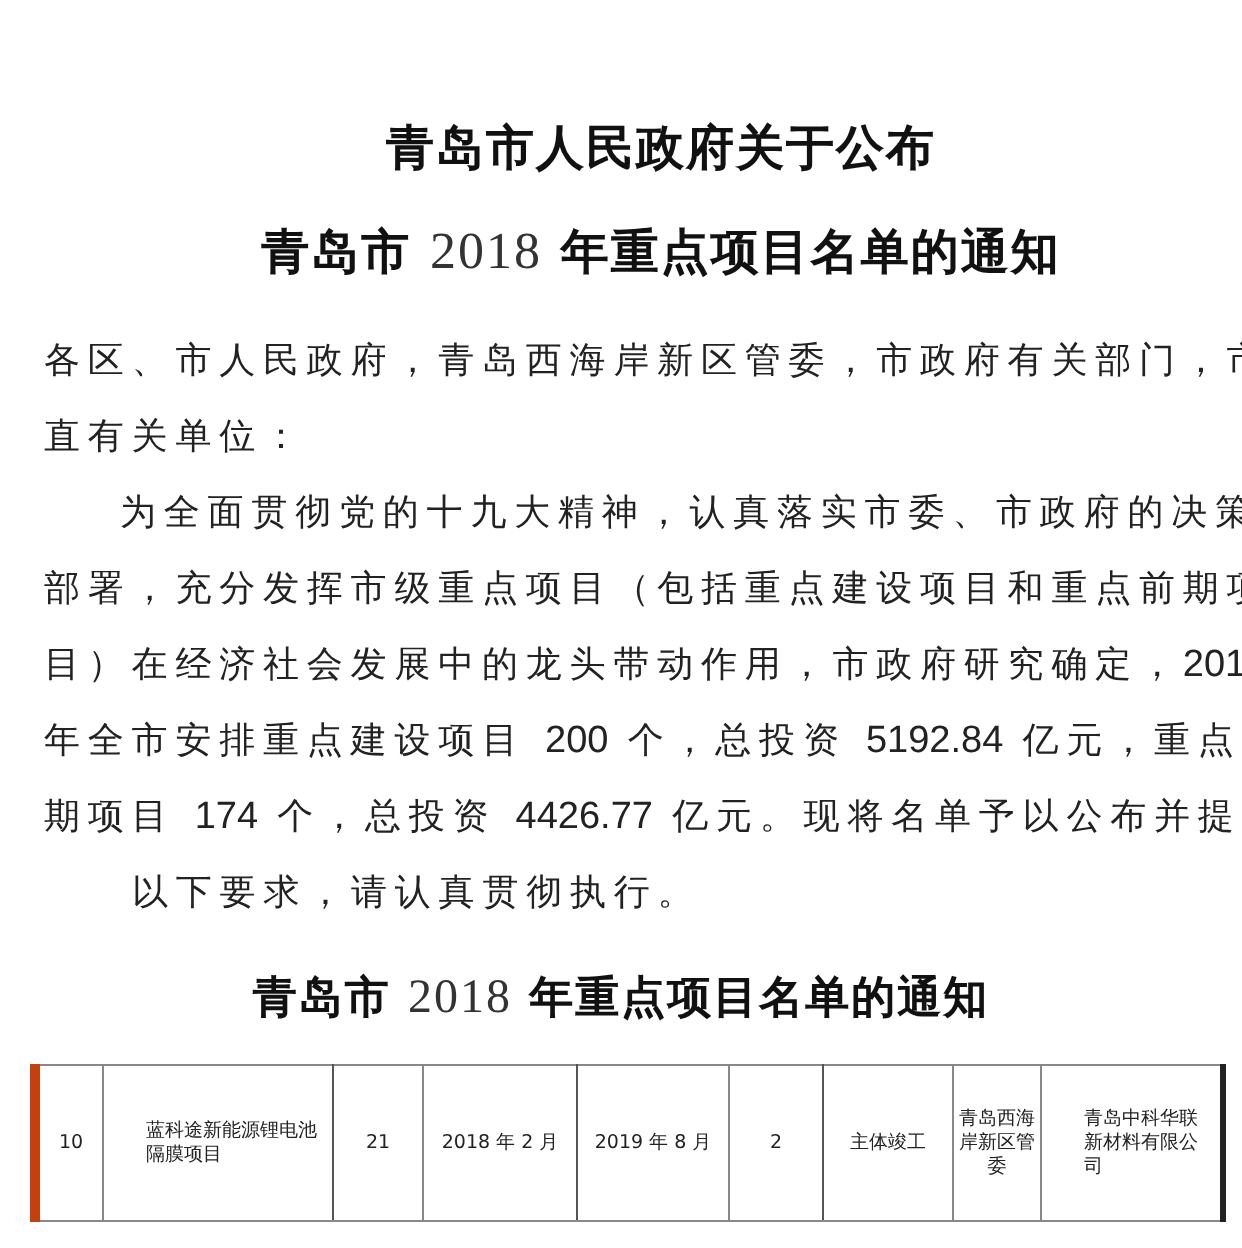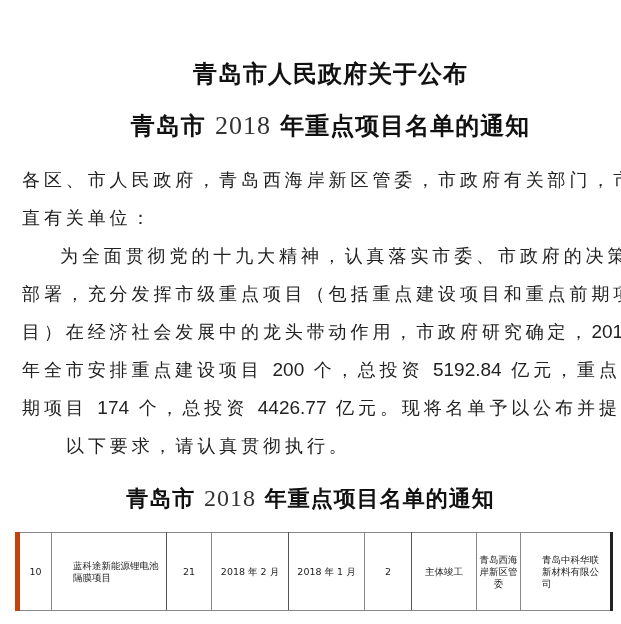--- a/index.html
+++ b/index.html
@@ -157,21 +157,21 @@
       <col style="width:65px">
       <col style="width:44px">
       <col style="width:91px">
     </colgroup>
     <tbody>
         <tr>
       <td class="first">10</td>
       <td class="left dark">蓝科途新能源锂电池隔膜项目</td>
       <td>21</td>
       <td class="dark">2018 年 2 月</td>
-      <td>2018 年 1 月</td>
+      <td>2019 年 8 月</td>
       <td class="dark">2</td>
       <td>主体竣工</td>
       <td class="narrow">青岛西海岸新区管委</td>
       <td class="left last">青岛中科华联新材料有限公司</td>
     </tr>
   </tbody>
     </table>
 
 </div>
 

